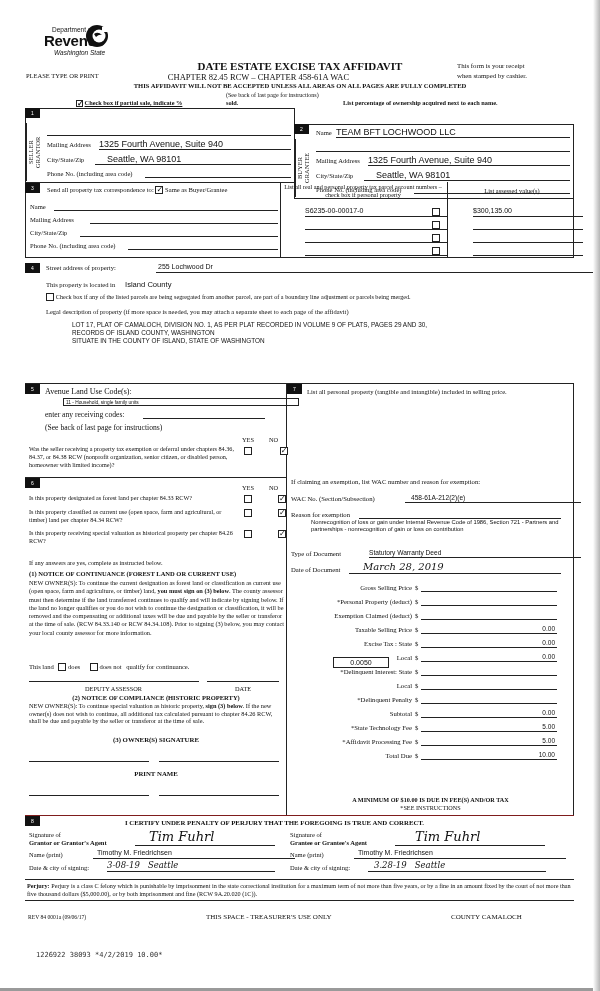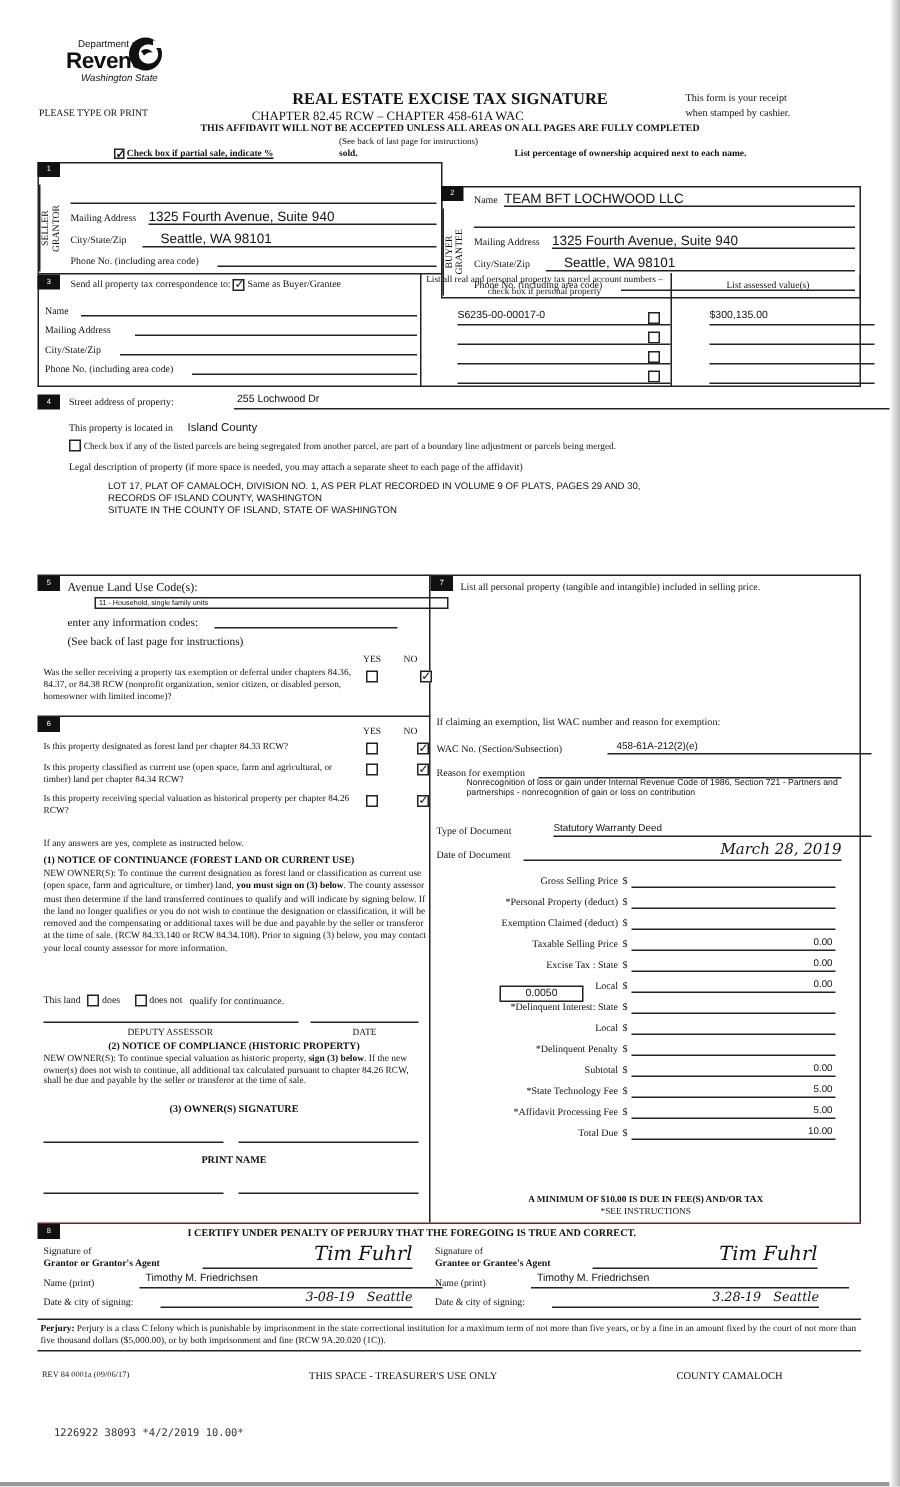--- a/index.html
+++ b/index.html
@@ -2,21 +2,21 @@
 <html><head>
 <meta charset="utf-8">
 <style>
   * { box-sizing: border-box; margin: 0; padding: 0; }
   html, body { width: 600px; height: 991px; background: #ffffff; overflow: hidden; }
   body { font-family: "Liberation Serif", serif; color: #111; font-size: 7.2px; position: relative; }
   .abs { position: absolute; }
   .sans { font-family: "Liberation Sans", sans-serif; margin-left: 20px; }
   .serif { font-family: "Liberation Serif", serif; }
   .bold { font-weight: bold; }
-  .hw { font-family: "DejaVu Serif", serif; font-style: italic; text-align: right; }
+  .hw { font-family: "DejaVu Serif", serif; font-style: italic; }
   .line { border-bottom: 0.8px solid #222; }
   .box { border: 1px solid #222; }
   .numtag { position: absolute; background: #111; color: #fff; font-size: 5px; text-align: center; font-family: "Liberation Sans", sans-serif; }
   .cb { display: inline-block; width: 8px; height: 8px; border: 1px solid #222; position: relative; vertical-align: middle; background: #fff; }
   .cb.checked::after { content: "✓"; position: absolute; left: 0px; top: -3px; font-size: 8px; line-height: 11px; color: #111; }
   .fill { font-family: "Liberation Sans", sans-serif; font-size: 9px; }
   .vertical { writing-mode: vertical-rl; transform: rotate(180deg); font-size: 6.5px; text-align: center; line-height: 7px; }
   .rlabel { text-align: right; }
   .amount { text-align: right; font-family: "Liberation Sans", sans-serif; font-size: 6.5px; }
 </style>
@@ -28,21 +28,21 @@
   <div class="abs sans bold" style="left:2px;top:8px;font-size:15px;letter-spacing:-0.3px;">Revenue</div>
   <div class="abs sans" style="left:12px;top:25px;font-size:6.5px;font-style:italic;">Washington State</div>
   <svg class="abs" style="left:63px;top:0px;" width="24" height="24" viewBox="0 0 24 24">
     <circle cx="12" cy="12" r="11" fill="#111"></circle>
     <circle cx="14" cy="12" r="6.5" fill="#fff"></circle>
     <path d="M9 10 Q13 7 17 11 Q14 10 11 13 Z" fill="#111"></path>
     <rect x="17" y="3" width="7" height="5" fill="#fff"></rect>
   </svg>
 </div>
 <div class="abs serif" style="left:26px;top:72px;font-size:6.5px;">PLEASE TYPE OR PRINT</div>
-<div class="abs serif bold" style="left:0;width:600px;text-align:center;top:60px;font-size:11px;">REAL ESTATE EXCISE TAX SIGNATURE</div>
+<div class="abs serif bold" style="left:0;width:600px;text-align:center;top:60px;font-size:11px;">DATE ESTATE EXCISE TAX AFFIDAVIT</div>
 <div class="abs serif" style="left:0;width:517px;text-align:center;top:72px;font-size:8.5px;">CHAPTER 82.45 RCW – CHAPTER 458-61A WAC</div>
 <div class="abs serif" style="left:457px;top:62px;font-size:6.8px;">This form is your receipt</div>
 <div class="abs serif" style="left:457px;top:72px;font-size:6.8px;">when stamped by cashier.</div>
 <div class="abs serif bold" style="left:0;width:600px;text-align:center;top:82px;font-size:6.6px;">THIS AFFIDAVIT WILL NOT BE ACCEPTED UNLESS ALL AREAS ON ALL PAGES ARE FULLY COMPLETED</div>
 <div class="abs serif" style="left:226px;top:92px;font-size:6px;">(See back of last page for instructions)</div>
 <div class="abs serif bold" style="left:76px;top:99px;font-size:6.3px;">
   <span class="cb checked" style="width:7px;height:7px;"></span>
   <span style="text-decoration:underline;">Check box if partial sale, indicate %</span>
 </div>
 <div class="abs serif bold" style="left:226px;top:99px;font-size:6.3px;">sold.</div>
@@ -152,21 +152,21 @@
     <div>SITUATE IN THE COUNTY OF ISLAND, STATE OF WASHINGTON</div>
   </div>
 </div>
 
 <div class="abs" style="left:25px;top:383px;width:262px;height:432px;border-top:1px solid #222;border-right:1px solid #222;">
   
   <div class="numtag" style="left:0;top:0;width:15px;height:10px;line-height:10px;">5</div>
   <div class="abs" style="left:20px;top:3px;font-size:8px;">Avenue Land Use Code(s):</div>
   <div class="abs box sans" style="left:18px;top:14px;width:236px;height:8px;font-size:4.8px;line-height:7px;padding-left:2px;">11 - Household, single family units</div>
   <div class="abs" style="left:20px;top:26px;width:240px;">
-    <span style="font-size:7.6px;">enter any information codes:</span>
+    <span style="font-size:7.6px;">enter any receiving codes:</span>
     <div class="abs line" style="left:98px;top:0;width:122px;height:9px;"></div>
   </div>
   <div class="abs" style="left:20px;top:39px;font-size:7.6px;">(See back of last page for instructions)</div>
   <div class="abs" style="left:217px;top:52px;font-size:6.4px;">YES</div>
   <div class="abs" style="left:244px;top:52px;font-size:6.4px;">NO</div>
   <div class="abs" style="left:4px;top:61px;width:210px;font-size:6.2px;line-height:8px;">Was the seller receiving a property tax exemption or deferral under chapters 84.36, 84.37, or 84.38 RCW (nonprofit organization, senior citizen, or disabled person, homeowner with limited income)?</div>
   <span class="abs cb" style="left:219px;top:63px;"></span>
   <span class="abs cb checked" style="left:245px;top:63px;"></span>
 
   

